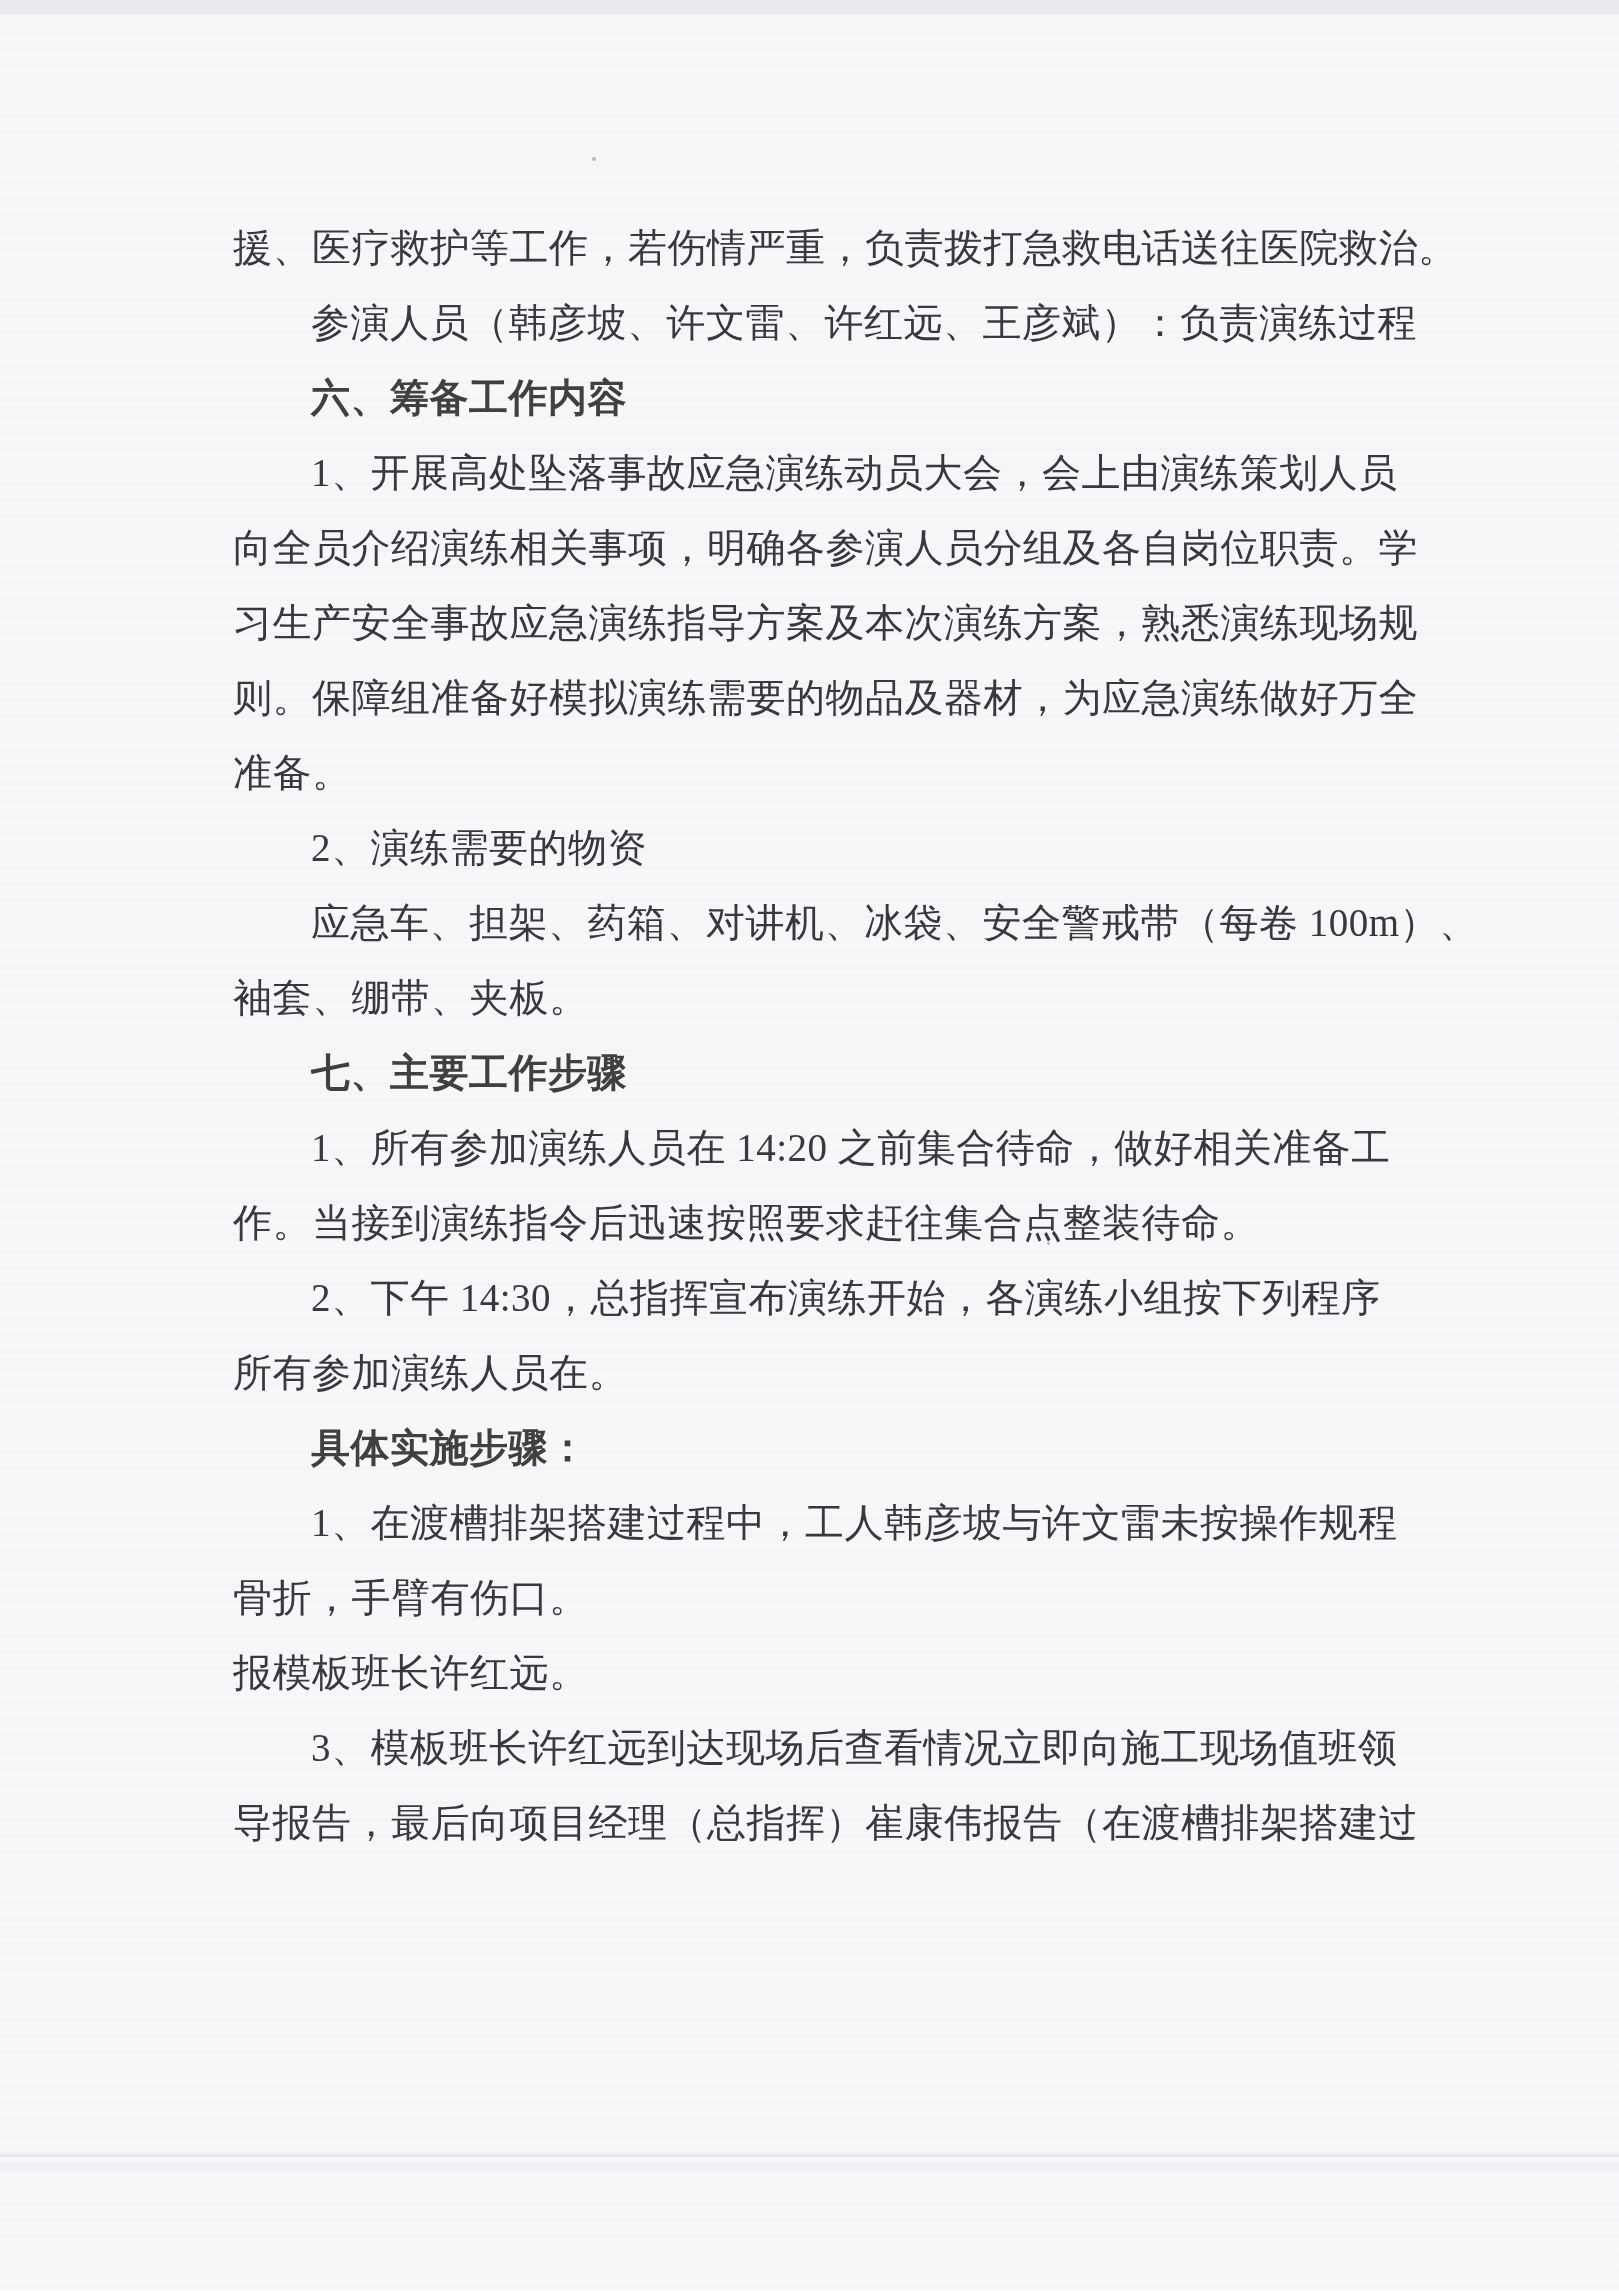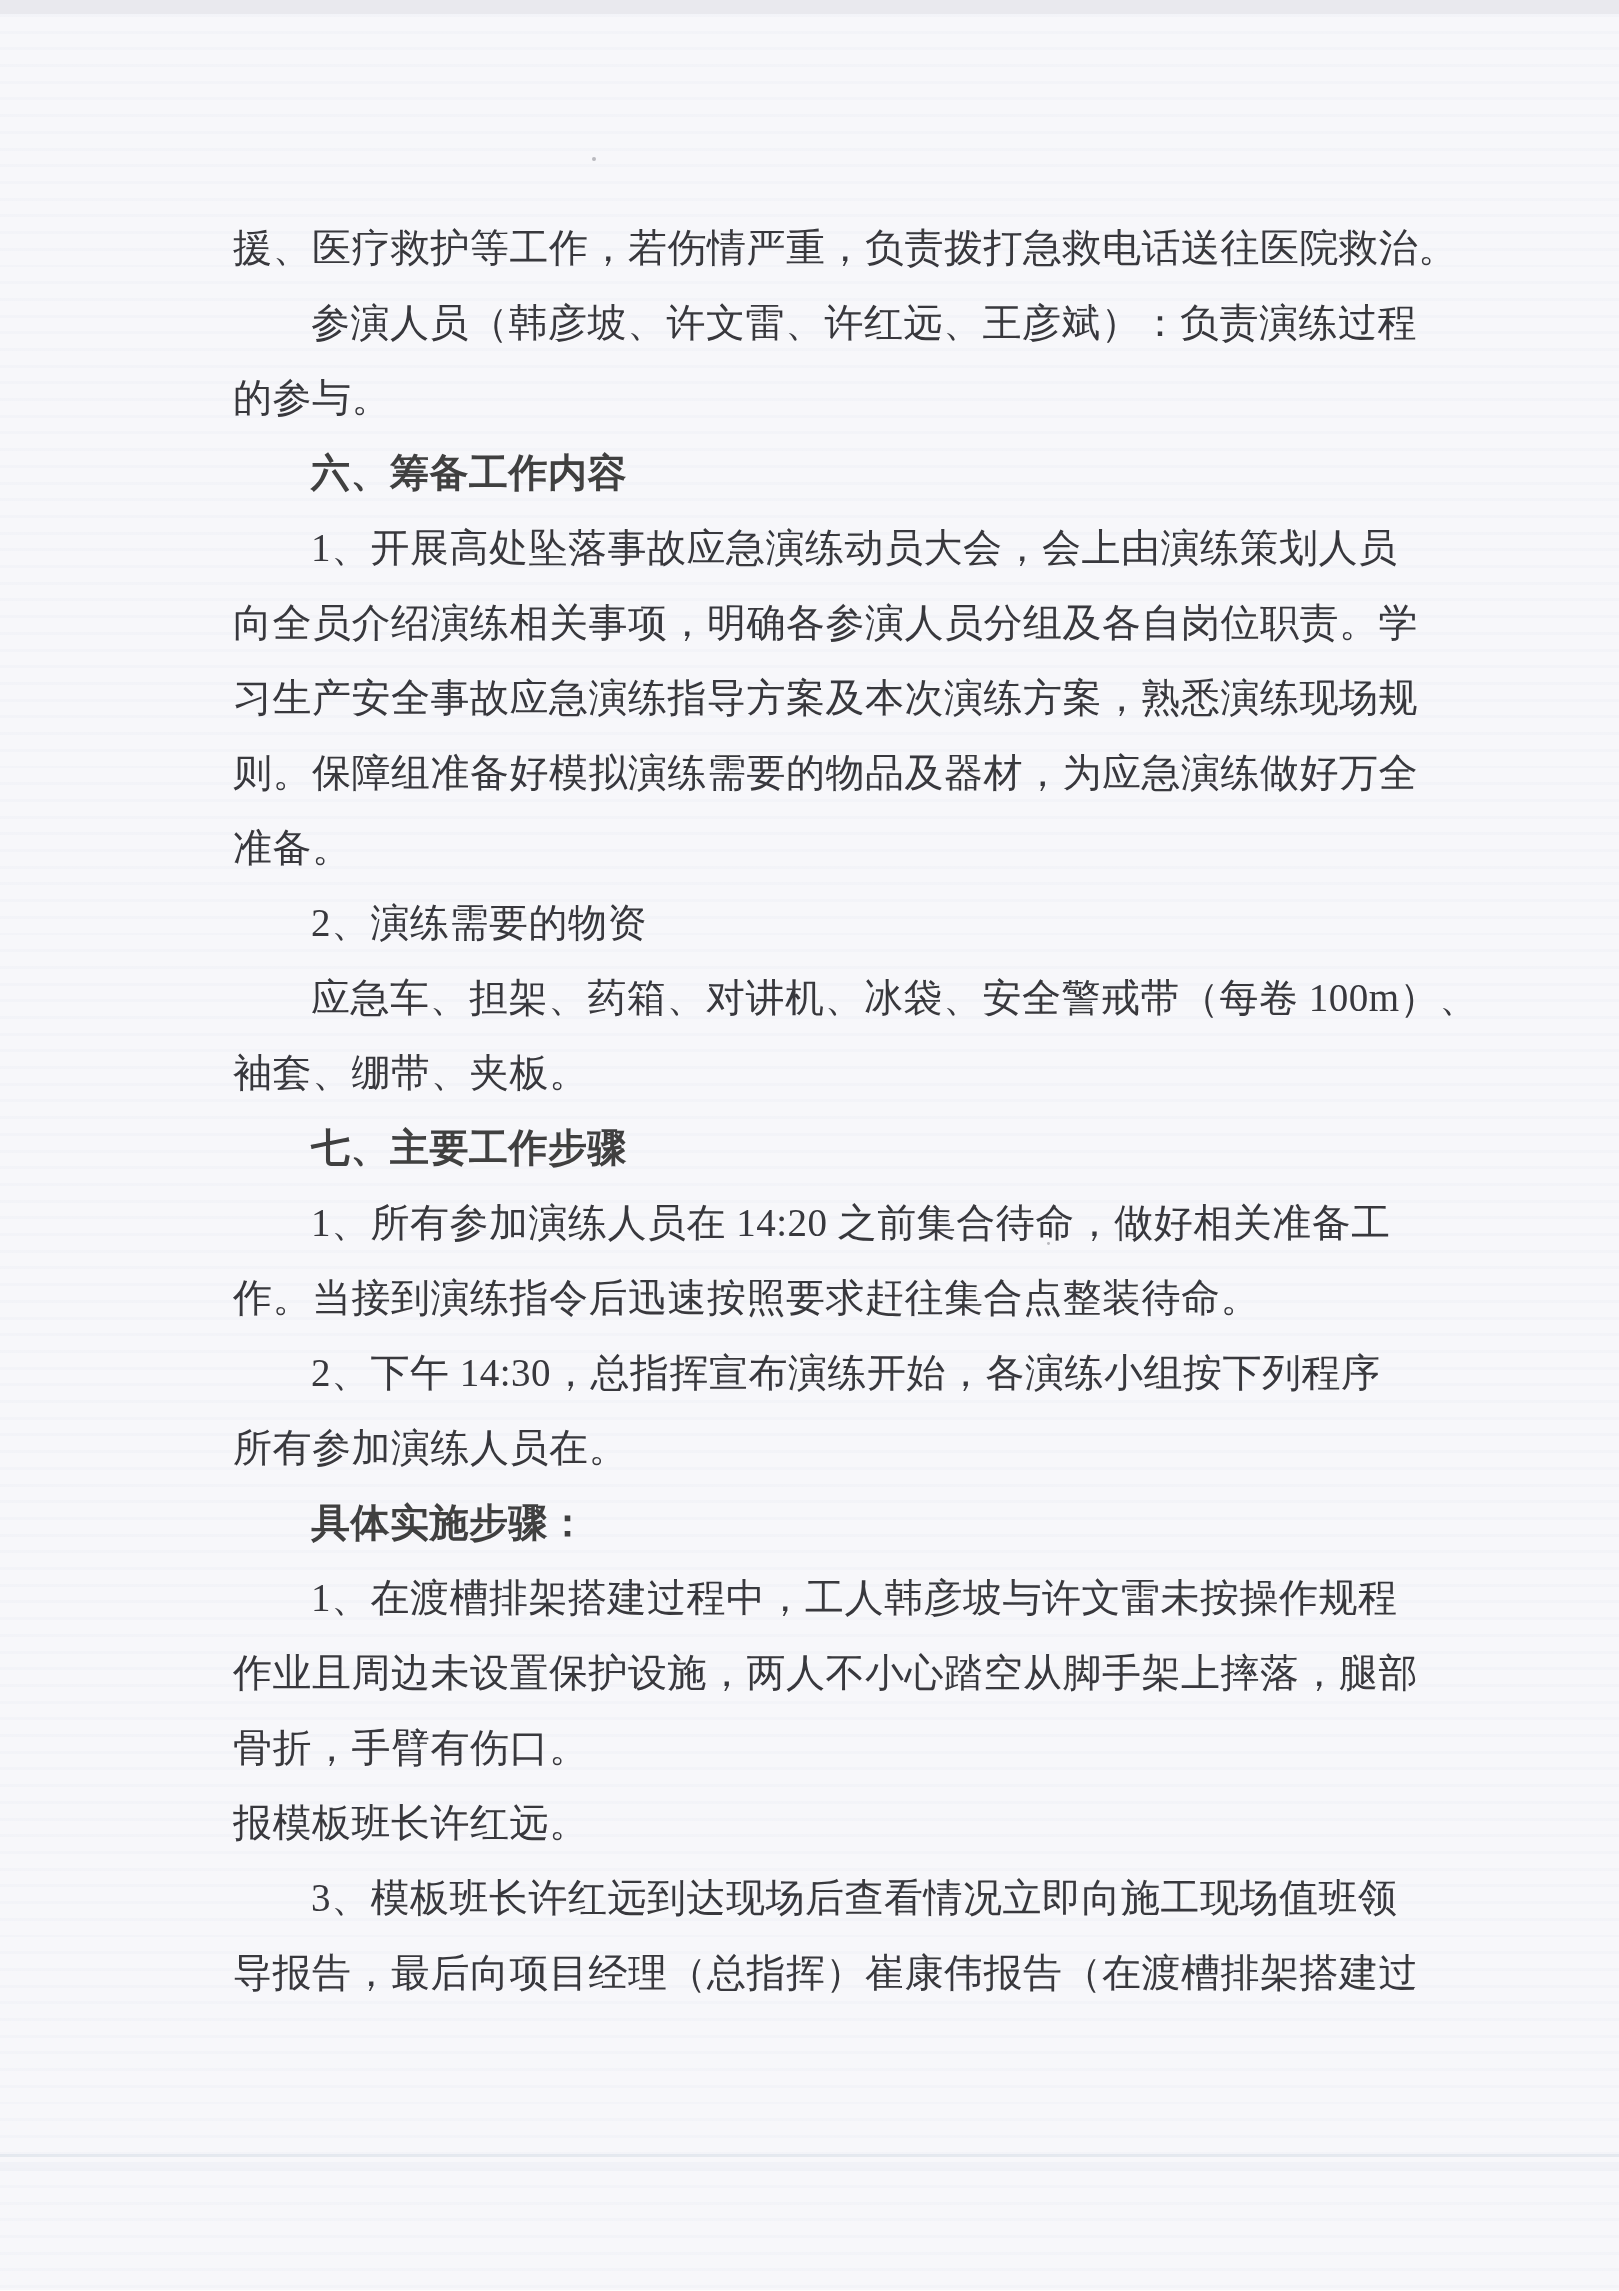--- a/index.html
+++ b/index.html
@@ -88,38 +88,36 @@
   .speck.s2 { left: 1362px; top: 238px; width: 2.9px; height: 2.9px; }
   .speck.s3 { left: 1047px; top: 1228px; width: 2.9px; height: 2.9px; }
 </style>
 </head>
 <body>
 
 <div class="page">
   <div class="doc-body">
       <div class="line">援、医疗救护等工作，若伤情严重，负责拨打急救电话送往医院救治。</div>
       <div class="line indent">参演人员（韩彦坡、许文雷、许红远、王彦斌）：负责演练过程</div>
-      <div class="line">的参与。</div>
       <div class="line indent bold">六、筹备工作内容</div>
       <div class="line indent">1、开展高处坠落事故应急演练动员大会，会上由演练策划人员</div>
       <div class="line">向全员介绍演练相关事项，明确各参演人员分组及各自岗位职责。学</div>
       <div class="line">习生产安全事故应急演练指导方案及本次演练方案，熟悉演练现场规</div>
       <div class="line">则。保障组准备好模拟演练需要的物品及器材，为应急演练做好万全</div>
       <div class="line">准备。</div>
       <div class="line indent">2、演练需要的物资</div>
       <div class="line indent">应急车、担架、药箱、对讲机、冰袋、安全警戒带（每卷 100m）、</div>
       <div class="line">袖套、绷带、夹板。</div>
       <div class="line indent bold">七、主要工作步骤</div>
       <div class="line indent">1、所有参加演练人员在 14:20 之前集合待命，做好相关准备工</div>
       <div class="line">作。当接到演练指令后迅速按照要求赶往集合点整装待命。</div>
       <div class="line indent">2、下午 14:30，总指挥宣布演练开始，各演练小组按下列程序</div>
       <div class="line">所有参加演练人员在。</div>
       <div class="line indent bold">具体实施步骤：</div>
       <div class="line indent">1、在渡槽排架搭建过程中，工人韩彦坡与许文雷未按操作规程</div>
-      <div class="line">作业且周边未设置保护设施，两人不小心踏空从脚手架上摔落，腿部</div>
       <div class="line">骨折，手臂有伤口。</div>
       <div class="line">报模板班长许红远。</div>
       <div class="line indent">3、模板班长许红远到达现场后查看情况立即向施工现场值班领</div>
       <div class="line">导报告，最后向项目经理（总指挥）崔康伟报告（在渡槽排架搭建过</div>
     </div>
 
   <div class="scan-line-1"></div>
   <div class="scan-line-2"></div>
   <div class="bottom-strip"></div>
 

